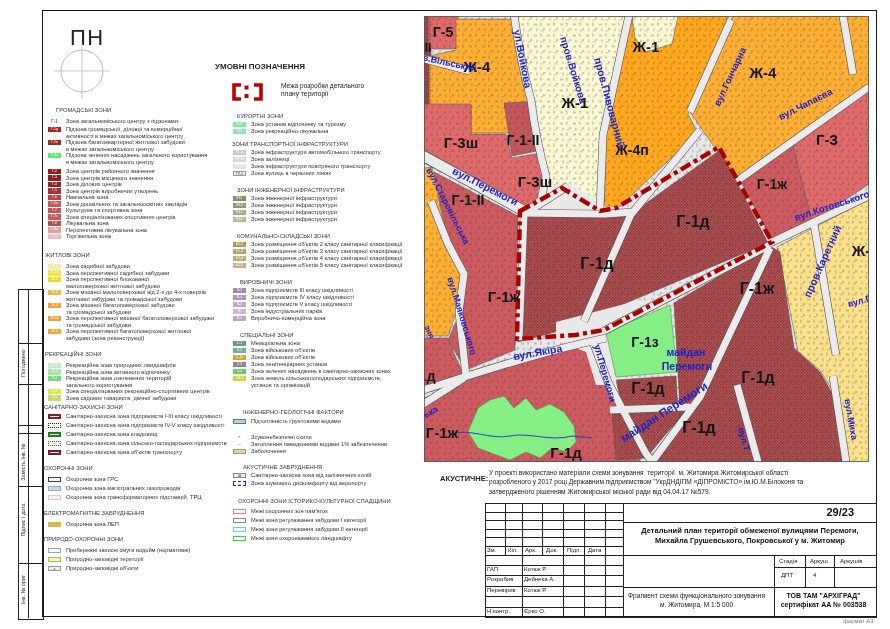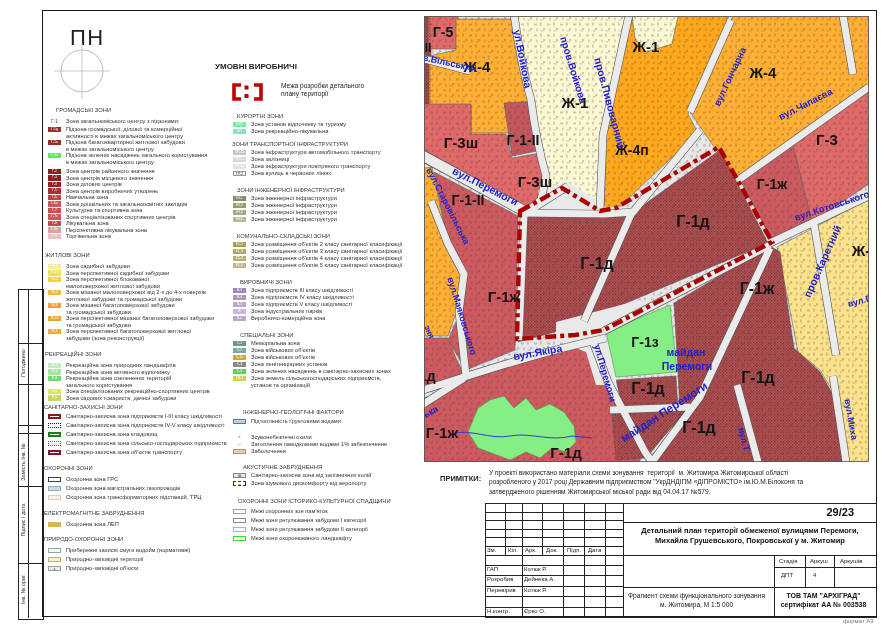--- a/index.html
+++ b/index.html
@@ -348,21 +348,21 @@
     <em style="margin-left:18px;">Межі зони регулювання забудови І категорії</em>
   </div>
 <div class="it" style="left:233px;top:526px;">
     <i style="background:#fff;border:1.5px solid #5ad8d8;box-sizing:border-box;color:#444;"></i>
     <em style="margin-left:18px;">Межі зони регулювання забудови ІІ категорії</em>
   </div>
 <div class="it" style="left:233px;top:535px;">
     <i style="background:#fff;border:1.5px solid #3ad83a;box-sizing:border-box;color:#444;"></i>
     <em style="margin-left:18px;">Межі зони охоронюваного ландшафту</em>
   </div>
-<div class="abs" style="left:215px;top:62px;font-size:8px;font-weight:bold;color:#222;">УМОВНІ ВИРОБНИЧІ</div>
+<div class="abs" style="left:215px;top:62px;font-size:8px;font-weight:bold;color:#222;">УМОВНІ ПОЗНАЧЕННЯ</div>
 <svg class="abs" style="left:232px;top:83px;" width="31" height="18" viewBox="0 0 31 18">
 <path d="M9,2 H2 V16 H9" stroke="#c00000" stroke-width="3.6" fill="none"></path>
 <rect x="12.5" y="2.5" width="4" height="4" fill="#c00000"></rect>
 <rect x="12.5" y="11" width="4" height="4" fill="#c00000"></rect>
 <path d="M22,2 H29 V16 H22" stroke="#c00000" stroke-width="3.6" fill="none"></path>
 </svg>
 <div class="abs" style="left:281px;top:82px;font-size:6.6px;line-height:8px;color:#222;">Межа розробки детального<br>плану території</div>
 
 <svg class="abs" style="left:424px;top:16px;" width="445" height="446" viewBox="424 16 445 446">
 <defs>
@@ -546,21 +546,21 @@
 <text x="824" y="264" font-size="10.5" text-anchor="middle" transform="rotate(-66 824 262)">пров.Каретний</text>
 <text x="848" y="420" font-size="9" text-anchor="middle" transform="rotate(80 848 420)">вул.Миха</text>
 <text x="741" y="440" font-size="9" text-anchor="middle" transform="rotate(75 741 440)">вул.Т</text>
 <text x="429" y="416" font-size="9" text-anchor="middle" transform="rotate(-30 429 414)">ська</text>
 <text x="860" y="304" font-size="9" text-anchor="middle" transform="rotate(-15 860 304)">вул.Г</text>
 </g>
 
 <rect x="424.4" y="16.4" width="444" height="445" fill="none" stroke="#555" stroke-width="0.8"></rect>
 </svg>
 
-<div class="abs" style="left:440px;top:474px;font-size:7.5px;font-weight:bold;color:#222;">ПРИМІТКИ:</div>
+<div class="abs" style="left:440px;top:474px;font-size:7.5px;font-weight:bold;color:#222;">АКУСТИЧНЕ:</div>
 <div class="abs" style="left:489px;top:468px;font-size:6.6px;line-height:9.3px;color:#222;">У проекті використано матеріали схеми зонування&nbsp; території&nbsp; м. Житомира Житомирської області<br>розробленого у 2017 році Державним підприємством "УкрДНДІПМ «ДІПРОМІСТО» ім.Ю.М.Білоконя та<br>затвердженого рішенням Житомирської міської ради від 04.04.17 №579.</div>
 
 <div class="abs" style="left:485px;top:503px;width:392px;height:115px;border:1.2px solid #222;box-sizing:border-box;"></div>
 <div class="abs" style="left:505px;top:503px;width:0;height:51.5px;border-left:1px solid #222;"></div>
 <div class="abs" style="left:521.5px;top:503px;width:0;height:51.5px;border-left:1px solid #222;"></div>
 <div class="abs" style="left:542px;top:503px;width:0;height:51.5px;border-left:1px solid #222;"></div>
 <div class="abs" style="left:563px;top:503px;width:0;height:51.5px;border-left:1px solid #222;"></div>
 <div class="abs" style="left:584px;top:503px;width:0;height:51.5px;border-left:1px solid #222;"></div>
 <div class="abs" style="left:604.5px;top:503px;width:0;height:51.5px;border-left:1px solid #222;"></div>
 <div class="abs" style="left:623px;top:503px;width:0;height:115px;border-left:1px solid #222;"></div>

